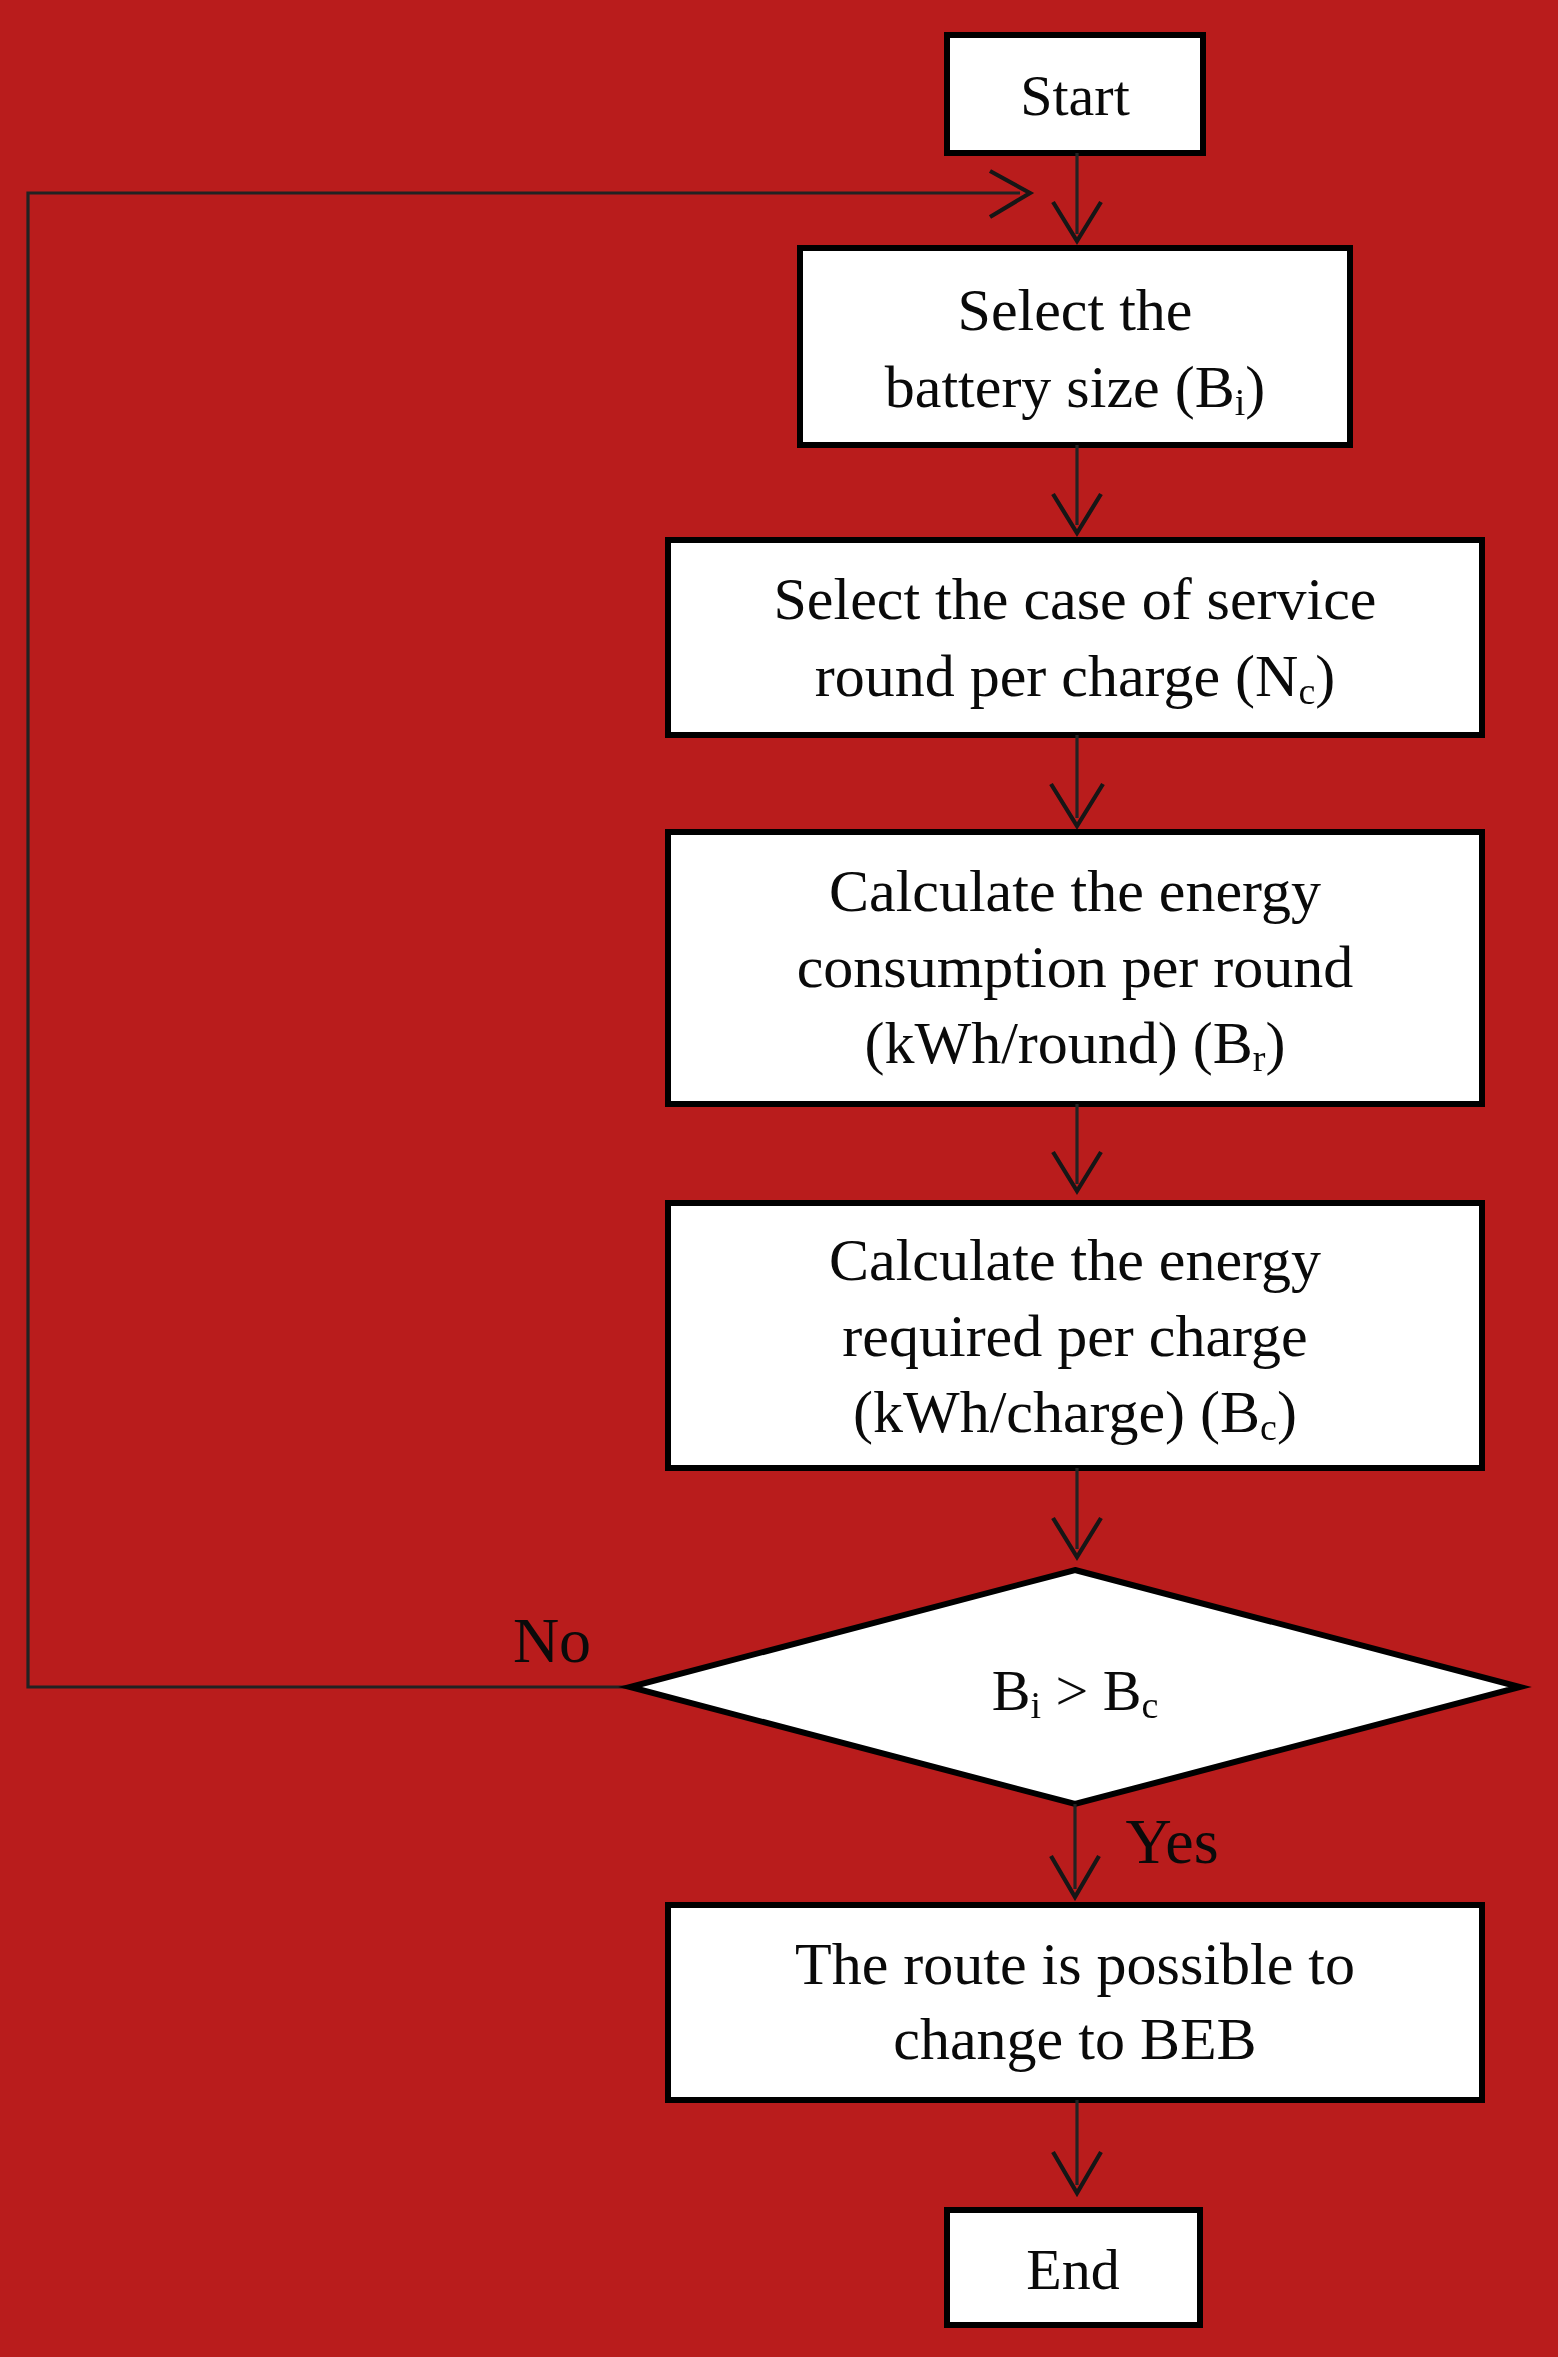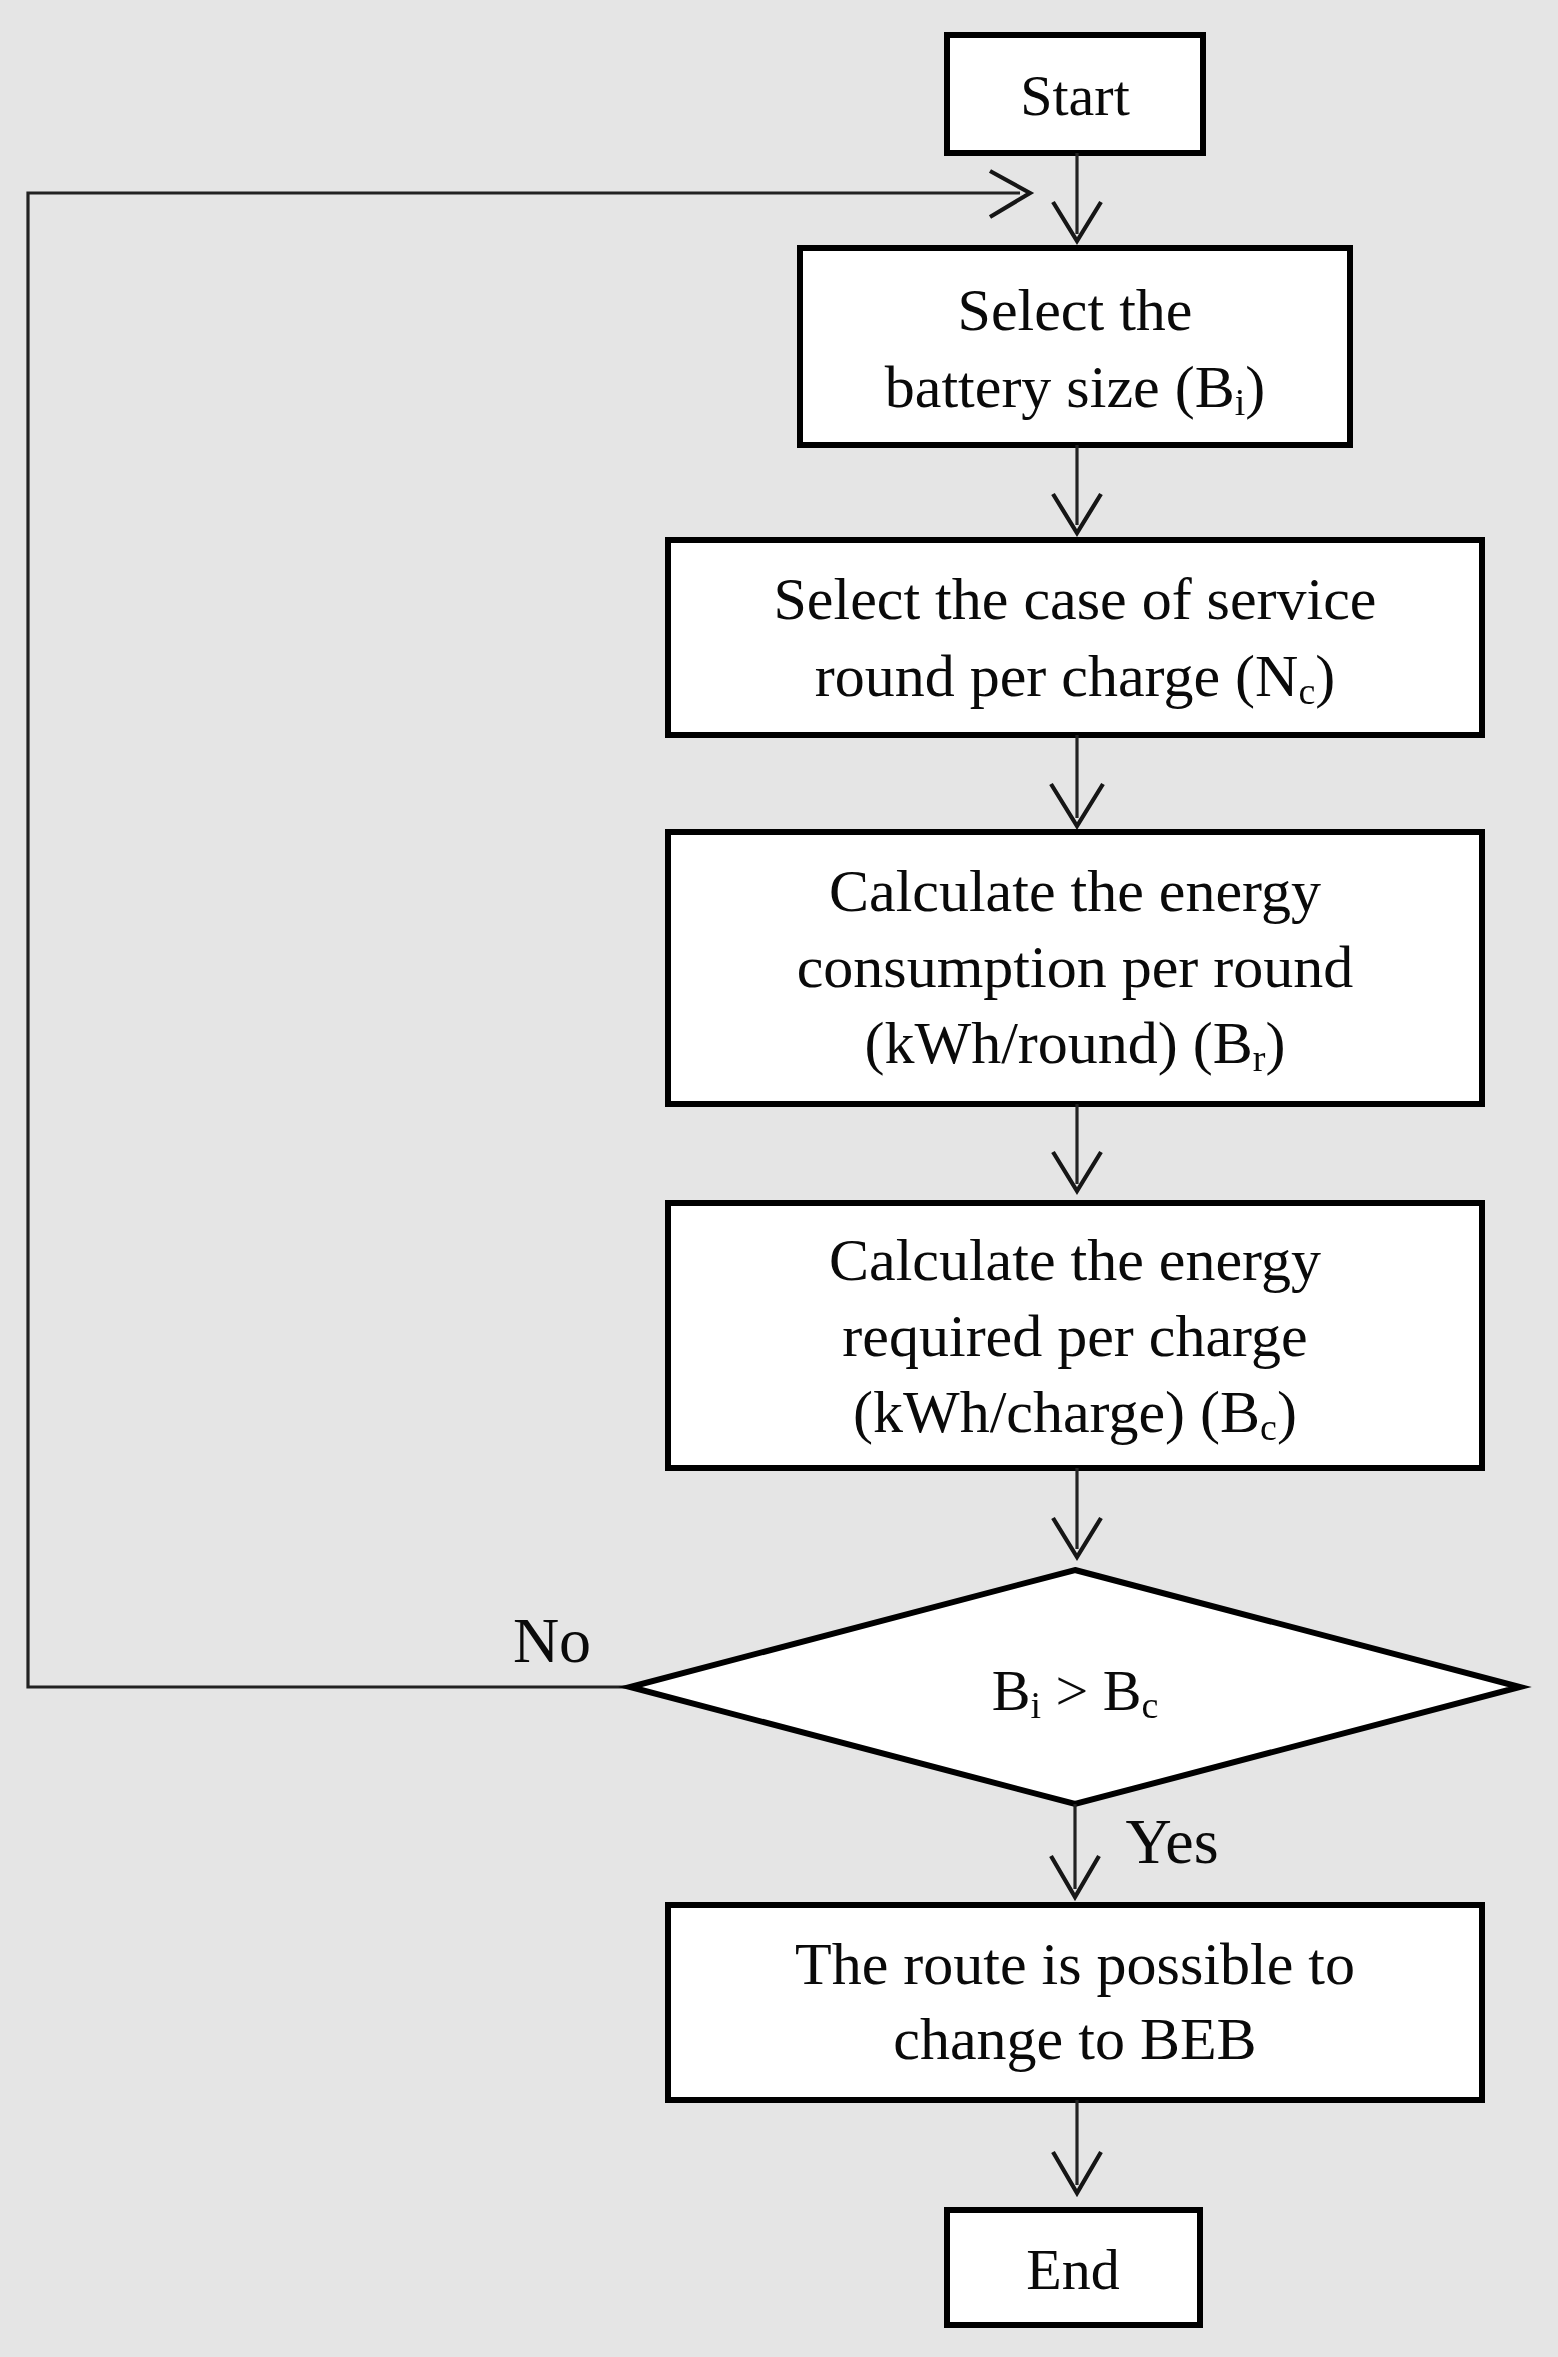--- a/index.html
+++ b/index.html
@@ -3,21 +3,21 @@
 <meta charset="utf-8">
 <style>
   html, body {
     margin: 0;
     padding: 0;
     background: #ffffff;
   }
   .figure-wrap {
     width: 1558px;
     height: 2357px;
-    background: #e5e5e5;
+    background: #b91c1c;
     position: relative;
     text-decoration: underline;
   }
   svg {
     display: block;
   }
   text, tspan {
     font-family: "Liberation Serif", serif;
     fill: #0a0a0a;
     white-space: pre;

